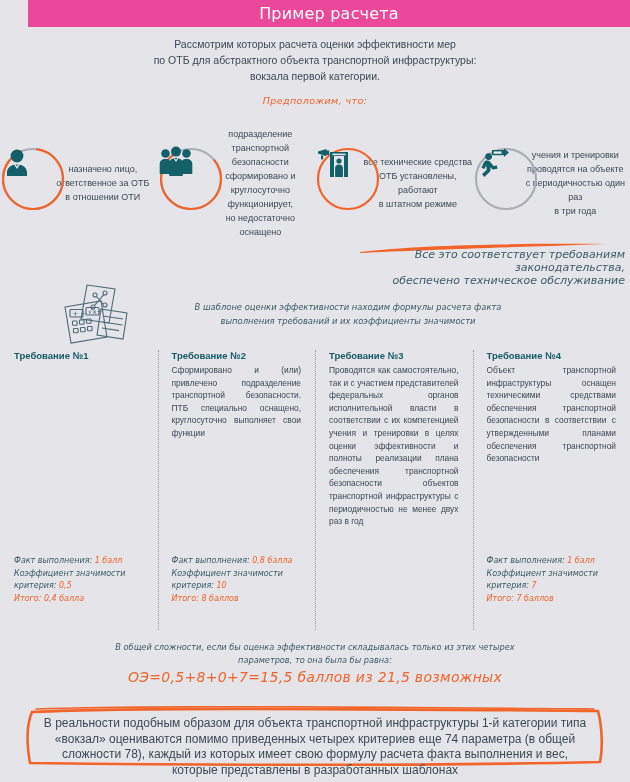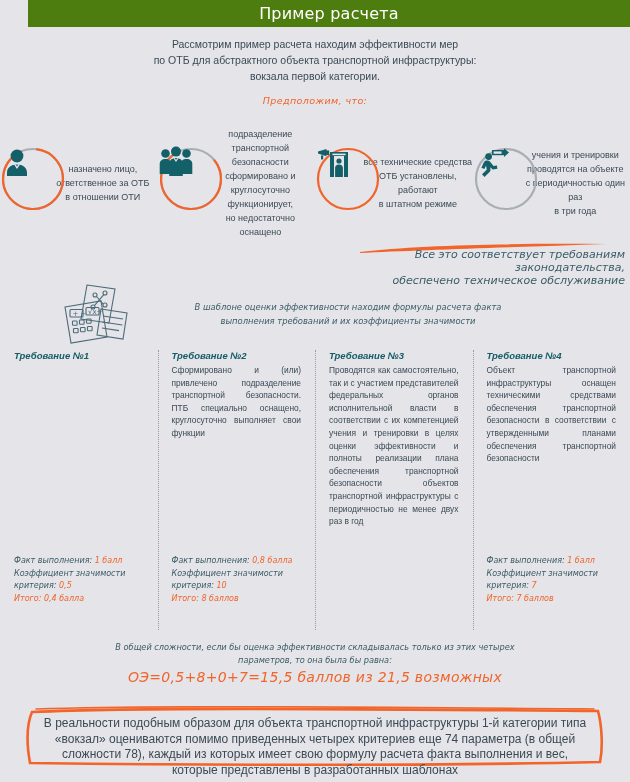--- a/index.html
+++ b/index.html
@@ -9,21 +9,21 @@
     font-family:"Liberation Sans","DejaVu Sans",sans-serif;
     color:#3b4a55;
     overflow:hidden;
     position:relative;
   }
   .page{position:relative;width:630px;height:782px;}
 
   
   .header-bar{
     position:absolute;left:28px;top:0;width:602px;height:27px;
-    background:#4d7c0f;
+    background:#ec4899;
   }
   .header-title{
     position:absolute;left:0;top:0;width:602px;height:27px;
     display:flex;align-items:center;justify-content:center;
     color:#ffffff;font-size:16px;letter-spacing:.2px;
     font-family:"DejaVu Sans",sans-serif;
   }
 
   
   .intro{
@@ -81,21 +81,21 @@
   }
   .col{
     position:relative;width:157.5px;padding:0 14px 0 14px;
     box-sizing:border-box;
   }
   .col + .col::before{
     content:"";position:absolute;left:0;top:0;bottom:0;width:0;
     border-left:1px dotted #8fa0ab;
   }
   .req-title{
-    color:#145c66;font-size:9.5px;font-weight:bold;margin-bottom:3px;font-style:italic;
+    color:#145c66;font-size:9.5px;font-weight:bold;margin-bottom:3px;
   }
   .req-body{
     font-size:8.4px;line-height:12.6px;color:#3b4a55;text-align:justify;
   }
 
   .scores{
     position:absolute;left:14px;right:10px;top:205px;
     font-family:"DejaVu Sans",sans-serif;font-style:italic;
     font-size:8px;line-height:12.5px;
   }
@@ -129,21 +129,21 @@
 </head>
 <body>
 
 <div class="page">
 
   <div class="header-bar">
     <div class="header-title">Пример расчета</div>
   </div>
 
   <div class="intro">
-    <div>Рассмотрим пример расчета находим эффективности мер</div>
+    <div>Рассмотрим которых расчета оценки эффективности мер</div>
     <div>по ОТБ для абстрактного объекта транспортной инфраструктуры:</div>
     <div>вокзала первой категории.</div>
   </div>
 
   <div class="assume">Предположим, что:</div>
 
   <div class="icon-row">
 
     <div class="icon-col">
       <div class="ring-wrap">

